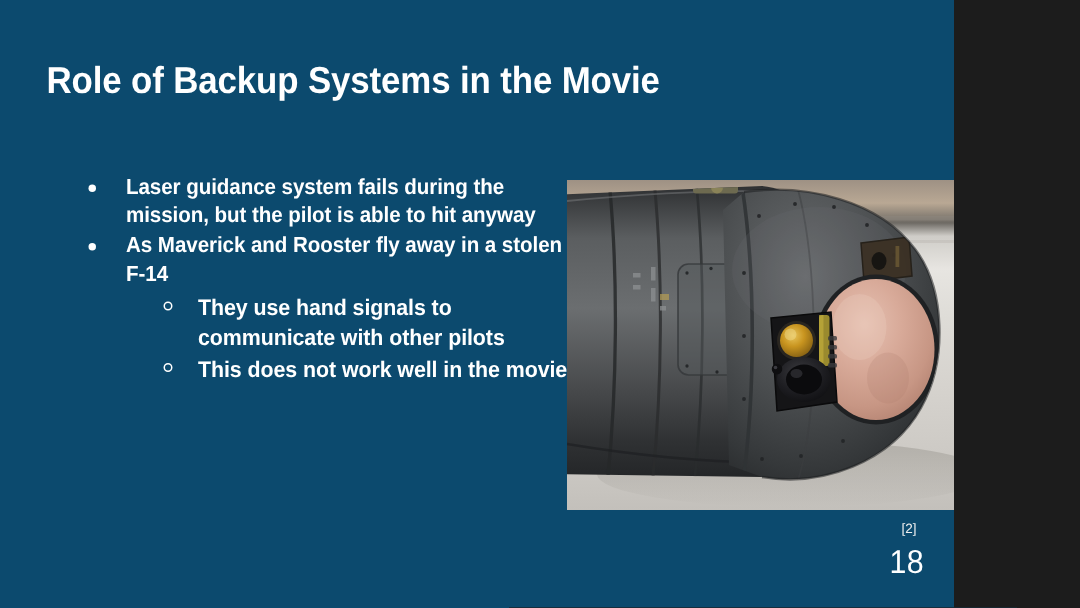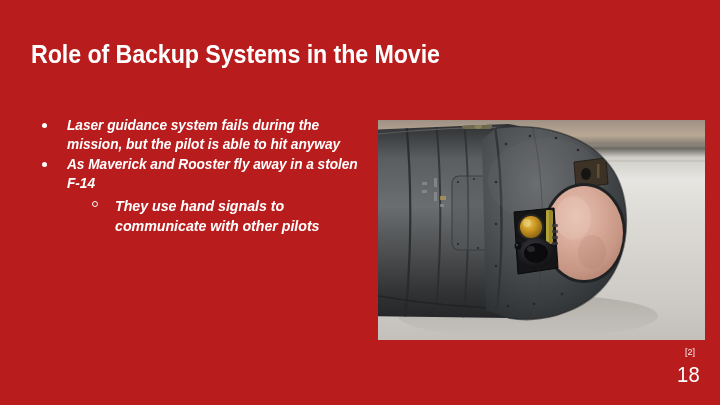--- a/index.html
+++ b/index.html
@@ -2,23 +2,23 @@
 <html><head>
 <meta charset="utf-8">
 <style>
   html, body {
     margin: 0;
     padding: 0;
     background: #1c1c1c;
   }
   .slide {
     position: relative;
-    width: 720px;
+    width: 636px;
     height: 405px;
-    background: #b91c1c;
+    background: #0c4a6e;
     overflow: hidden;
     font-family: "Liberation Sans", sans-serif;
     -webkit-font-smoothing: antialiased;
   }
 
   
   .slide-title {
     position: absolute;
     left: 31px;
     top: 40px;
@@ -30,24 +30,23 @@
     letter-spacing: -0.1px;
     line-height: 1.15;
     transform: scaleX(0.93);
     transform-origin: left top;
     white-space: nowrap;
   }
 
   
   .body-col {
     position: absolute;
-    left: 31px;
+    left: 48px;
     top: 116px;
     width: 338px;
-    font-style: italic;
   }
   ul.lvl1 {
     list-style: none;
     margin: 0;
     padding: 0;
   }
   ul.lvl1 > li.bullet-l1 {
     position: relative;
     padding-left: 36px;
     margin: 0 0 1px 0;
@@ -163,20 +162,24 @@
 
       <li class="bullet-l1">
         <span class="marker-disc"></span>
         <span class="bullet-text-l1">As Maverick and Rooster fly away in a stolen F-14</span>
 
         <div class="sub-wrap">
           <ul class="lvl2">
             <li class="bullet-l2">
               <span class="marker-circle"></span>
               <span class="bullet-text-l2">They use hand signals to communicate with other pilots</span>
+            </li>
+            <li class="bullet-l2">
+              <span class="marker-circle"></span>
+              <span class="bullet-text-l2">This does not work well in the movie</span>
             </li>
           </ul>
         </div>
       </li>
 
     </ul>
   </div>
 
   <div class="photo-frame">
     <svg class="photo-svg" viewBox="0 0 327 220" preserveAspectRatio="xMidYMid slice">

